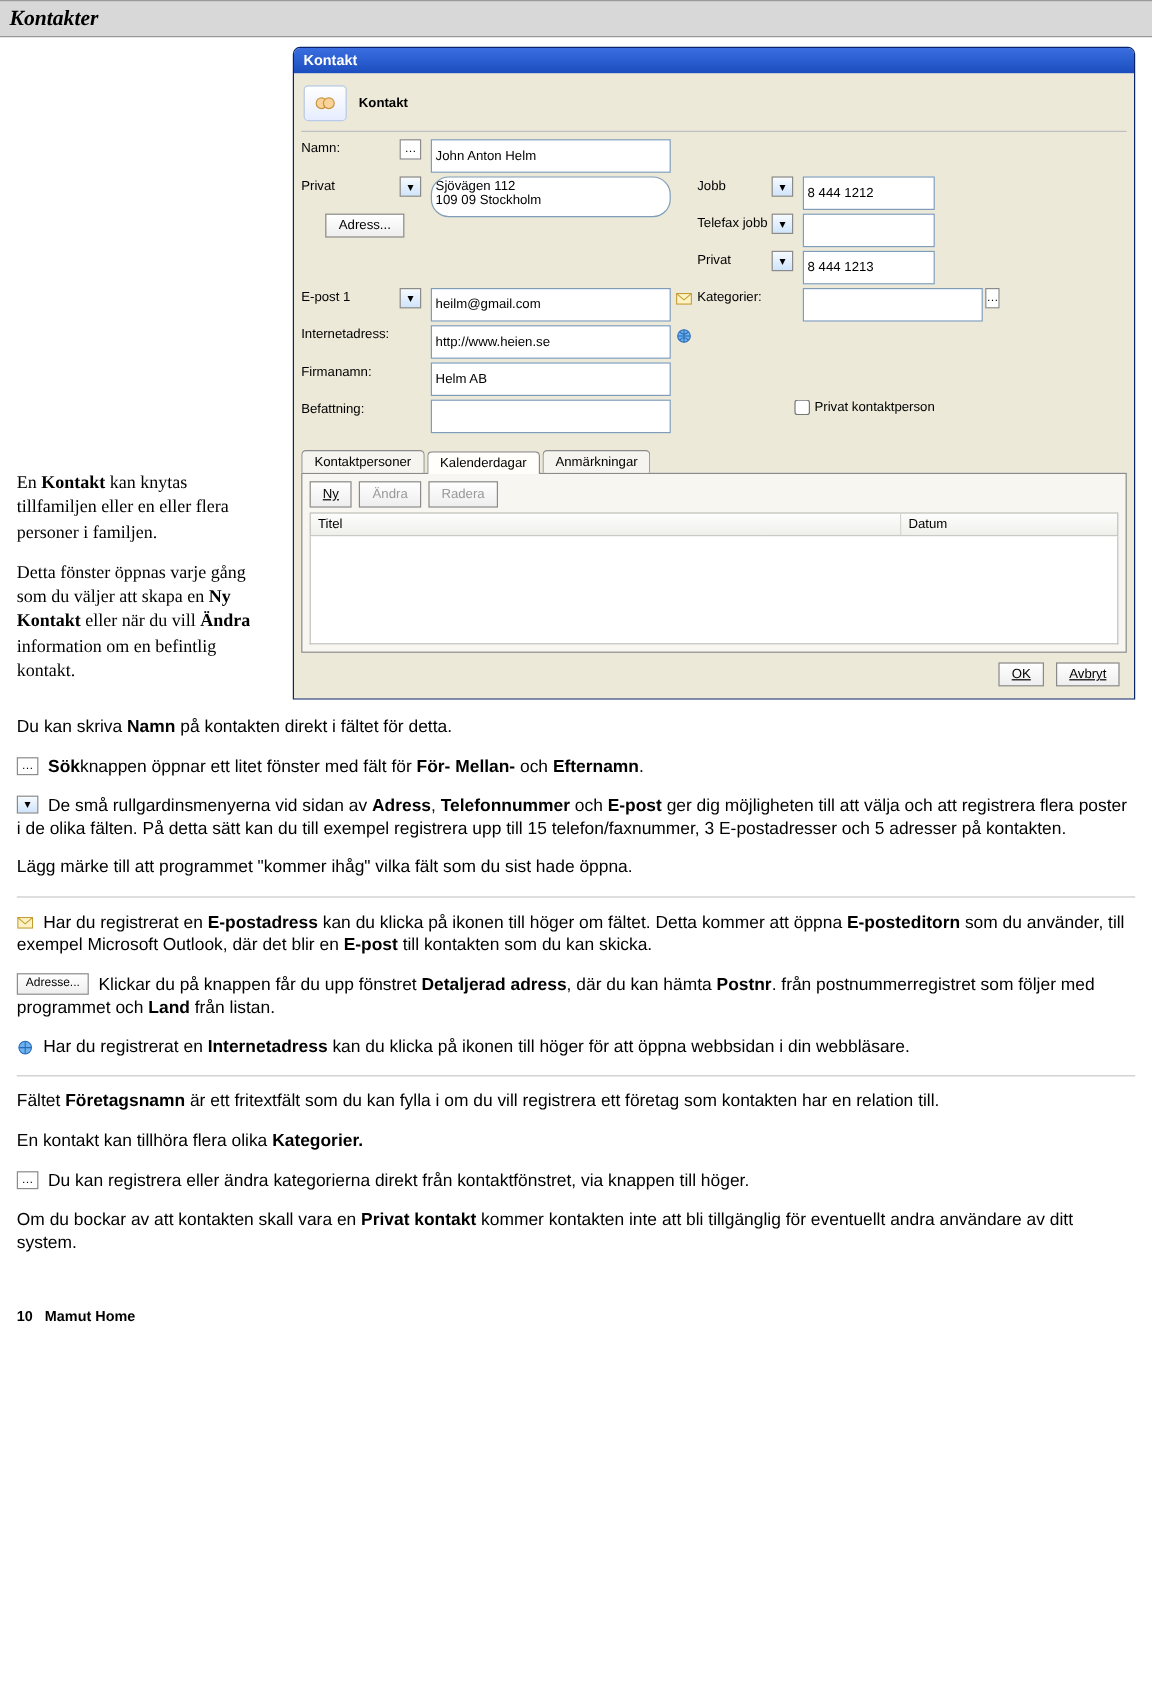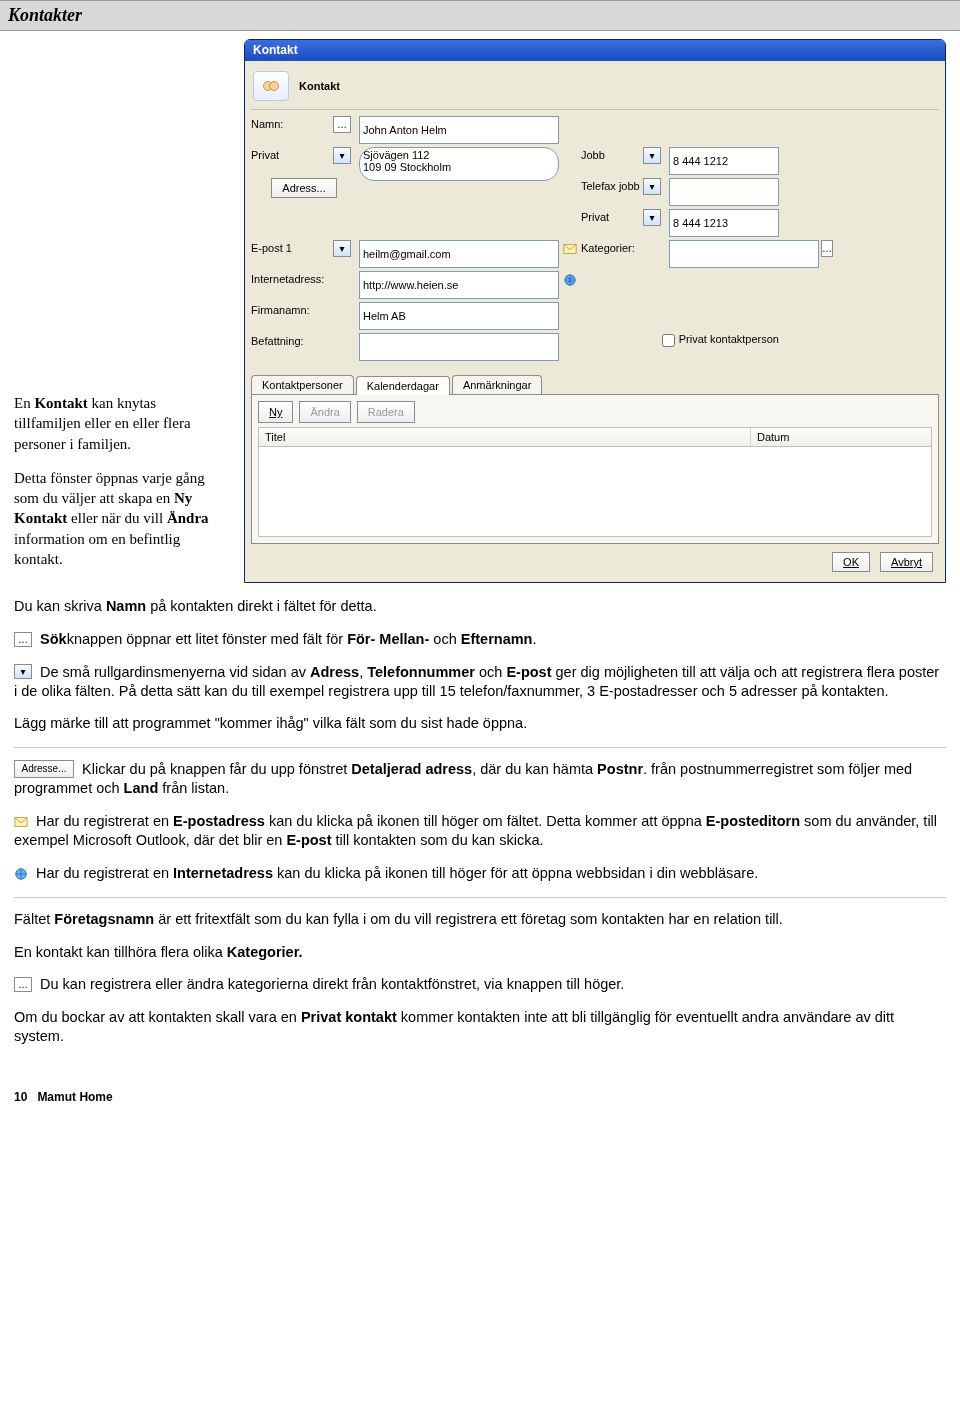--- a/index.html
+++ b/index.html
@@ -317,29 +317,29 @@
       </p>
       <p>
         <span class="icon-inline">…</span><span> </span><b>Sök</b><span>knappen öppnar ett litet fönster med fält för </span><b>För-</b><span> </span><b>Mellan-</b><span> och </span><b>Efternamn</b><span>.</span>
       </p>
       <p>
         <span class="icon-inline dd">▾</span><span> De små rullgardinsmenyerna vid sidan av </span><b>Adress</b><span>, </span><b>Telefonnummer</b><span> och </span><b>E-post</b><span> ger dig möjligheten till att välja och att registrera flera poster i de olika fälten. På detta sätt kan du till exempel registrera upp till 15 telefon/faxnummer, 3 E-postadresser och 5 adresser på kontakten.</span>
       </p>
       <p>Lägg märke till att programmet "kommer ihåg" vilka fält som du sist hade öppna.</p>
       <hr class="hr-thin">
       <p>
-        <span class="icon-inline wide">Adresse...</span><span> Klickar du på knappen får du upp fönstret </span><b>Detaljerad adress</b><span>, där du kan hämta </span><b>Postnr</b><span>. från postnummerregistret som följer med programmet och </span><b>Land</b><span> från listan.</span>
-      </p>
-      <p>
         <span class="mail-inline"><svg viewBox="0 0 16 16">
               <rect x="1" y="3" width="14" height="10" fill="#fdf2c4" stroke="#c29b2f"></rect>
               <polyline points="1,3 8,9 15,3" fill="none" stroke="#c29b2f"></polyline>
             </svg></span><span> Har du registrerat en </span><b>E-postadress</b><span> kan du klicka på ikonen till höger om fältet. Detta kommer att öppna </span><b>E-posteditorn</b><span> som du använder, till exempel Microsoft Outlook, där det blir en </span><b>E-post</b><span> till kontakten som du kan skicka.</span>
       </p>
       <p>
+        <span class="icon-inline wide">Adresse...</span><span> Klickar du på knappen får du upp fönstret </span><b>Detaljerad adress</b><span>, där du kan hämta </span><b>Postnr</b><span>. från postnummerregistret som följer med programmet och </span><b>Land</b><span> från listan.</span>
+      </p>
+      <p>
         <span class="web-inline"><svg viewBox="0 0 16 16">
               <circle cx="8" cy="8" r="6" fill="#6db1ef" stroke="#2a6ab5"></circle>
               <path d="M2 8h12M8 2v12" stroke="#2a6ab5" fill="none"></path>
             </svg></span><span> Har du registrerat en </span><b>Internetadress</b><span> kan du klicka på ikonen till höger för att öppna webbsidan i din webbläsare.</span>
       </p>
       <hr class="hr-thin">
       <p>
         <span>Fältet </span><b>Företagsnamn</b><span> är ett fritextfält som du kan fylla i om du vill registrera ett företag som kontakten har en relation till.</span>
       </p>
       <p>

